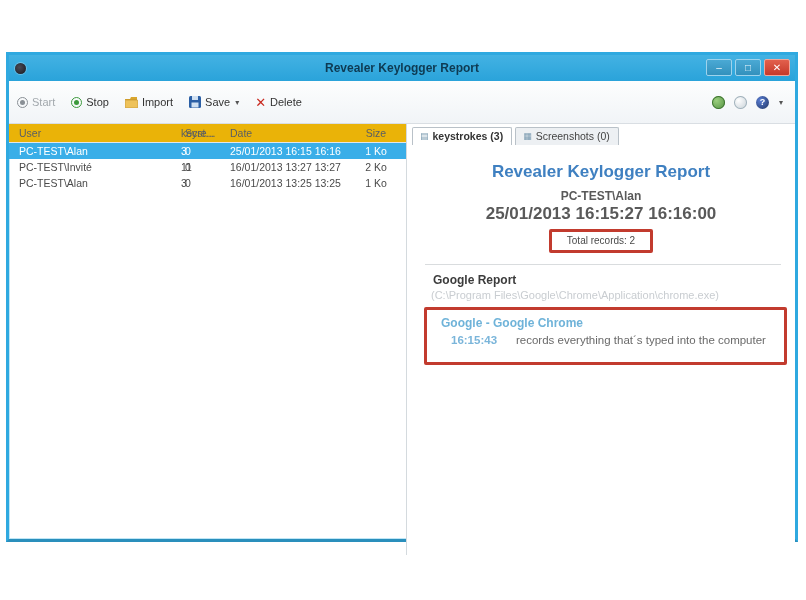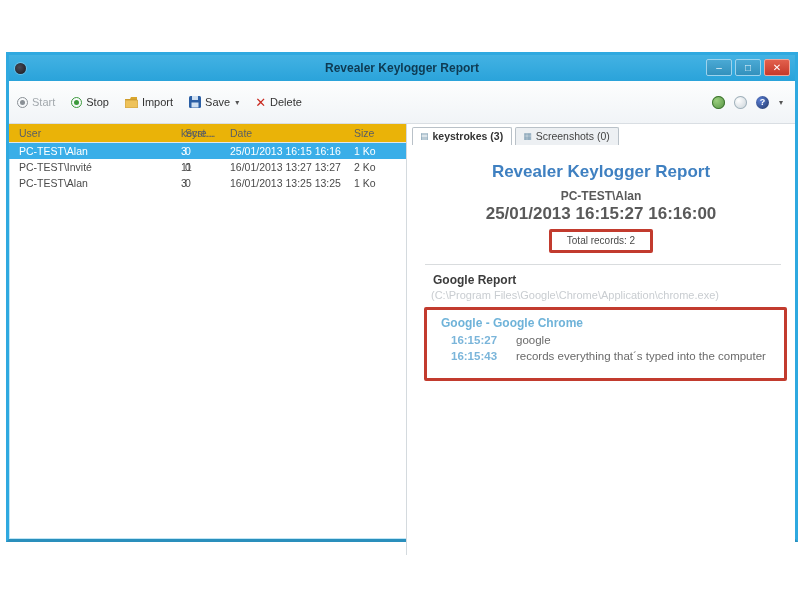--- a/index.html
+++ b/index.html
@@ -81,21 +81,21 @@
   .tbl-header {
     display:flex; color:#5a5f63; padding:3px 8px 3px 10px;
     border-bottom:1px solid #e2e6e9; background:#eab308;
   }
   .tbl-row { display:flex; color:#4a4a4a; padding:2px 8px 2px 10px; height:16px; }
   .tbl-row.selected { background:#3aaee8; color:#ffffff; }
   .c-user { width:128px; overflow:hidden; white-space:nowrap; }
   .c-keys { width:38px;padding-left:34px; }
   .c-scr  { width:45px; }
   .c-date { flex:1; }
-  .c-size { width:44px; text-align:left; }
+  .c-size { width:44px; text-align:center; }
 
   
   .right-panel { flex:1; background:#fff; overflow:hidden; }
   .tabbar { display:flex; gap:3px; padding:3px 0 0 5px; }
   .tab {
     display:flex; align-items:center; gap:4px;
     border:1px solid #b9c1c8; border-bottom:none; border-radius:2px 2px 0 0;
     padding:2px 8px 3px 7px; font-size:10.5px; color:#333; cursor:default;
   }
   .tab.active { background:#ffffff; font-weight:bold; }
@@ -233,24 +233,20 @@
           <span class="total-box">Total records: 2</span>
         </div>
 
         <hr class="section-sep">
         <div class="app-name">Google Report</div>
         <div class="app-path">(C:\Program Files\Google\Chrome\Application\chrome.exe)</div>
 
         <div class="session-box">
           <div class="session-title">Google - Google Chrome</div>
           <div class="entry">
-            <span class="entry-time">16:15:27</span>
-            <span class="entry-text">google</span>
-          </div>
-          <div class="entry">
             <span class="entry-time">16:15:43</span>
             <span class="entry-text">records everything that´s typed into the computer</span>
           </div>
         </div>
       </div>
     </div>
 
   </div>
 </div>
 

